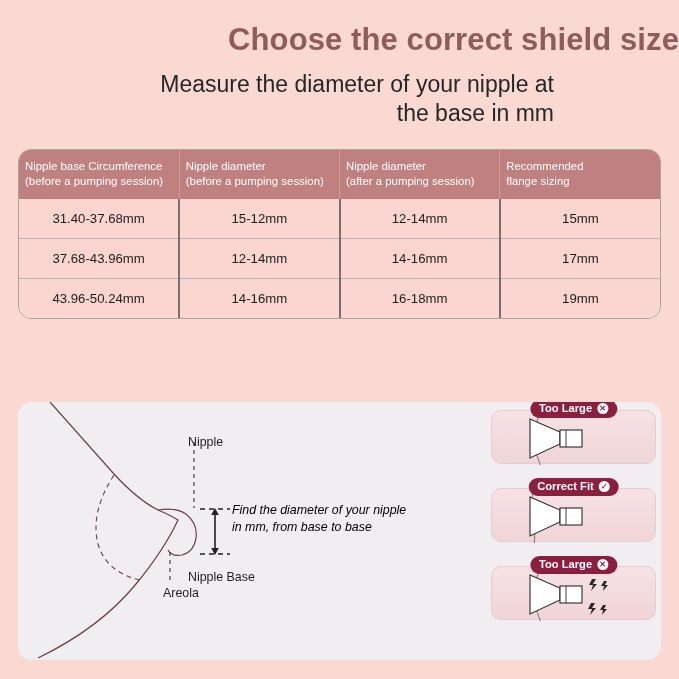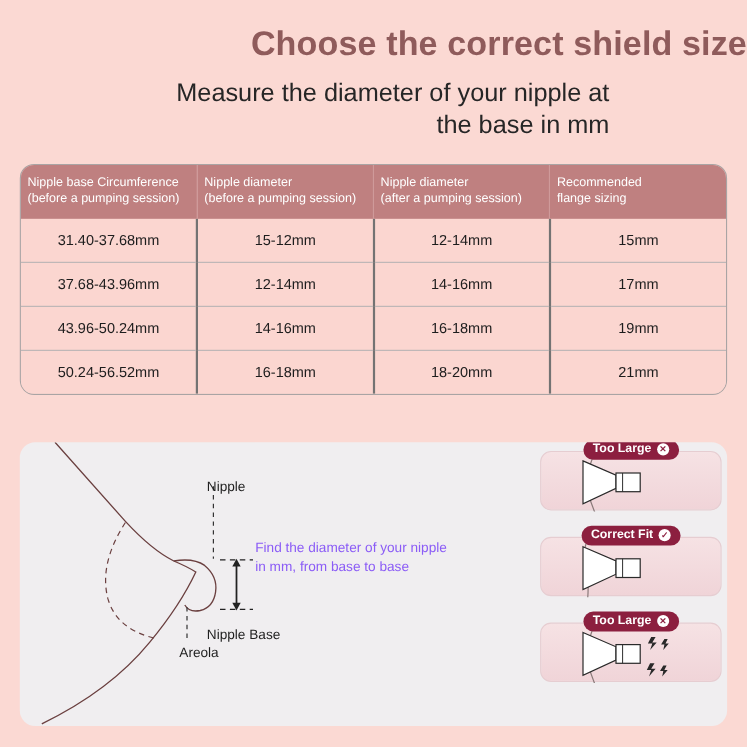--- a/index.html
+++ b/index.html
@@ -102,25 +102,26 @@
     font-size: 12.4px;
     color: #1f1f1f;
     white-space: nowrap;
   }
   .lbl-nipple   { left: 170px; top: 33px; }
   .lbl-base     { left: 170px; top: 168px; }
   .lbl-areola   { left: 145px; top: 184px; }
   .lbl-find {
     position: absolute;
     left: 214px;
-    top: 88px;
+    top: 100px;
     width: 195px;
     font-size: 12.4px;
-    color: #8b5cf6;
+    color: #000000;
     line-height: 1.33;
+    font-style: italic;
   }
 
   
   .cards {
     position: absolute;
     right: 12px;
     top: 8px;
     width: 172px;
   }
   .card {
@@ -213,26 +214,20 @@
         <td>12-14mm</td>
         <td>14-16mm</td>
         <td>17mm</td>
       </tr>
       <tr>
         <td>43.96-50.24mm</td>
         <td>14-16mm</td>
         <td>16-18mm</td>
         <td>19mm</td>
       </tr>
-      <tr>
-        <td>50.24-56.52mm</td>
-        <td>16-18mm</td>
-        <td>18-20mm</td>
-        <td>21mm</td>
-      </tr>
     </tbody>
   </table>
 </div>
 
 <div class="diagram-panel">
 
   <div class="anatomy">
     <svg width="440" height="258" viewBox="0 0 440 258" xmlns="http://www.w3.org/2000/svg">
 
       <path d="M 32 0 L 96 72 Q 120 98 140 108 Q 152 113 160 118 Q 146 148 118 182 Q 82 226 20 256" fill="none" stroke="#6b4040" stroke-width="1.2"></path>

